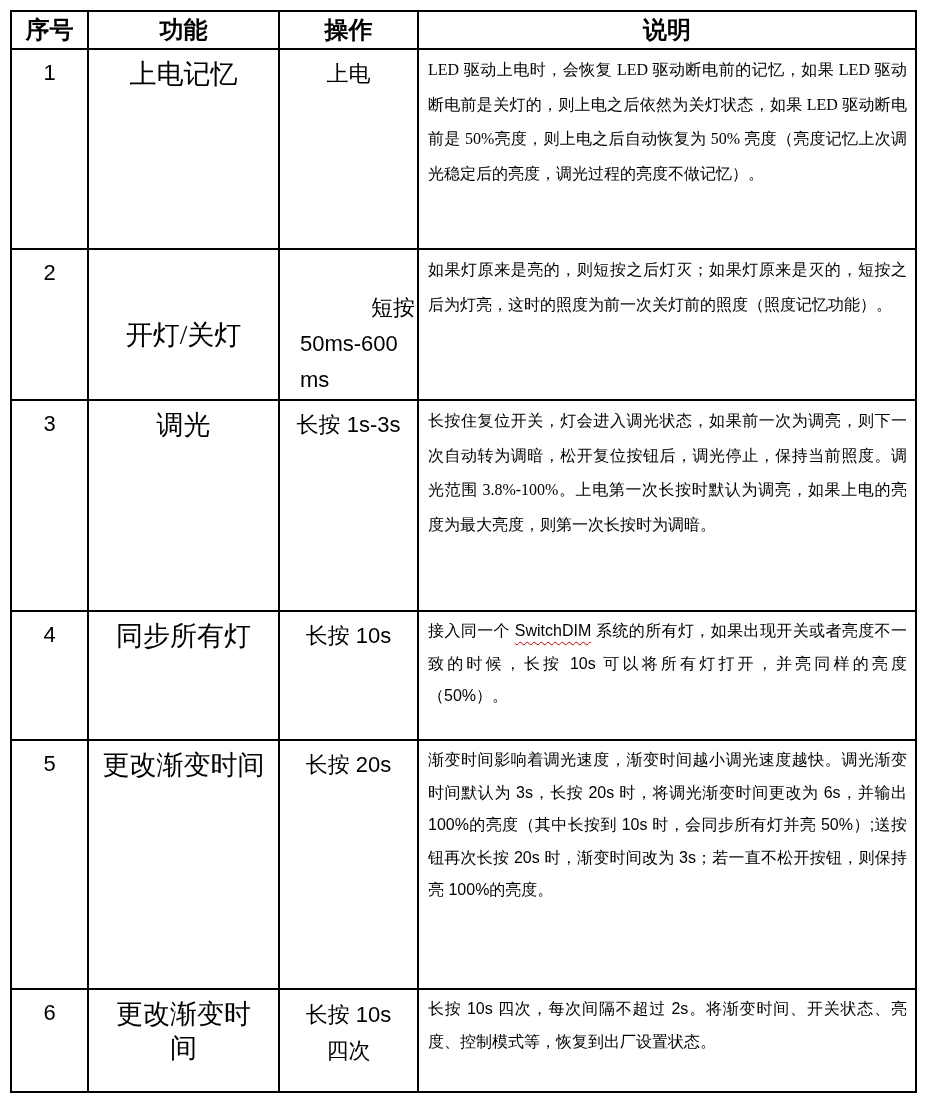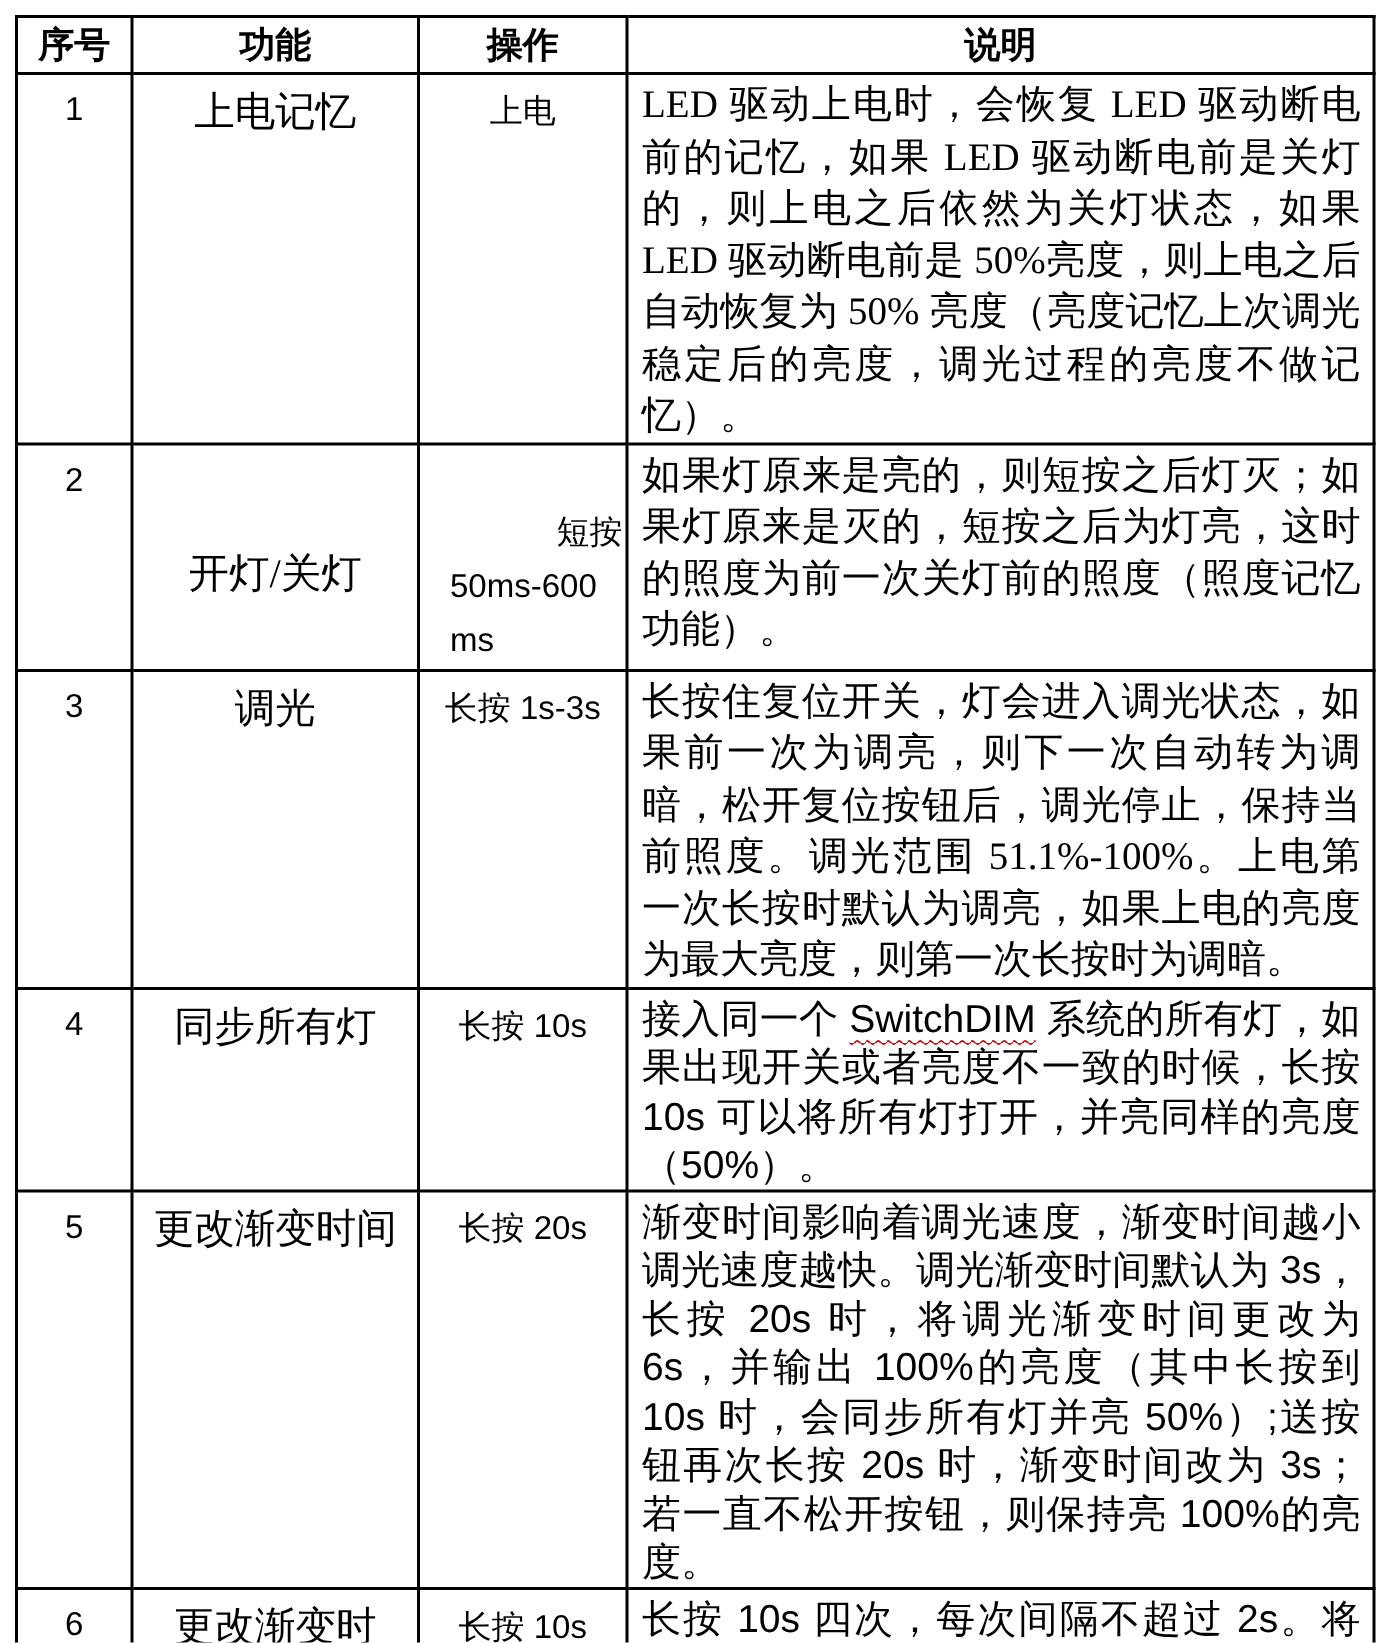--- a/index.html
+++ b/index.html
@@ -59,21 +59,21 @@
   
   td.op {
     font-family: "Liberation Sans", serif;
     font-size: 22px;
     text-align: center;
     padding-top: 7px;
     line-height: 34px;
   }
   
   td.desc {
-    font-size: 26px;
+    font-size: 16px;
     line-height: 34.5px;
     text-align: justify;
     padding: 3px 8px 0 9px;
   }
   td.desc-serif { font-family: "Liberation Serif", serif; }
   td.desc-sans  { font-family: "Liberation Sans", sans-serif; line-height: 32.5px; }
 
   
   tr.row-2 td.func { padding-top: 68px; }
   tr.row-2 td.op   { padding-top: 40px; }
@@ -142,21 +142,21 @@
             <div class="ln">50ms-600</div>
             <div class="ln">ms</div>
           </td>
       <td class="desc desc-serif">如果灯原来是亮的，则短按之后灯灭；如果灯原来是灭的，短按之后为灯亮，这时的照度为前一次关灯前的照度（照度记忆功能）。</td>
     </tr>
 
     <tr style="height:211px" class="row-3">
       <td class="num">3</td>
       <td class="func">调光</td>
       <td class="op">长按 1s-3s</td>
-      <td class="desc desc-serif">长按住复位开关，灯会进入调光状态，如果前一次为调亮，则下一次自动转为调暗，松开复位按钮后，调光停止，保持当前照度。调光范围 51.1%-100%。上电第一次长按时默认为调亮，如果上电的亮度为最大亮度，则第一次长按时为调暗。</td>
+      <td class="desc desc-serif">长按住复位开关，灯会进入调光状态，如果前一次为调亮，则下一次自动转为调暗，松开复位按钮后，调光停止，保持当前照度。调光范围 3.8%-100%。上电第一次长按时默认为调亮，如果上电的亮度为最大亮度，则第一次长按时为调暗。</td>
     </tr>
 
     <tr style="height:129px" class="row-4">
       <td class="num">4</td>
       <td class="func">同步所有灯</td>
       <td class="op">长按 10s</td>
       <td class="desc desc-sans"><span>接入同一个 </span><span class="spellcheck-wavy" style="text-decoration-color:#c00000">SwitchDIM</span><span> 系统的所有灯，如果出现开关或者亮度不一致的时候，长按 10s 可以将所有灯打开，并亮同样的亮度（50%）。</span></td>
     </tr>
 
     <tr style="height:249px" class="row-5">

